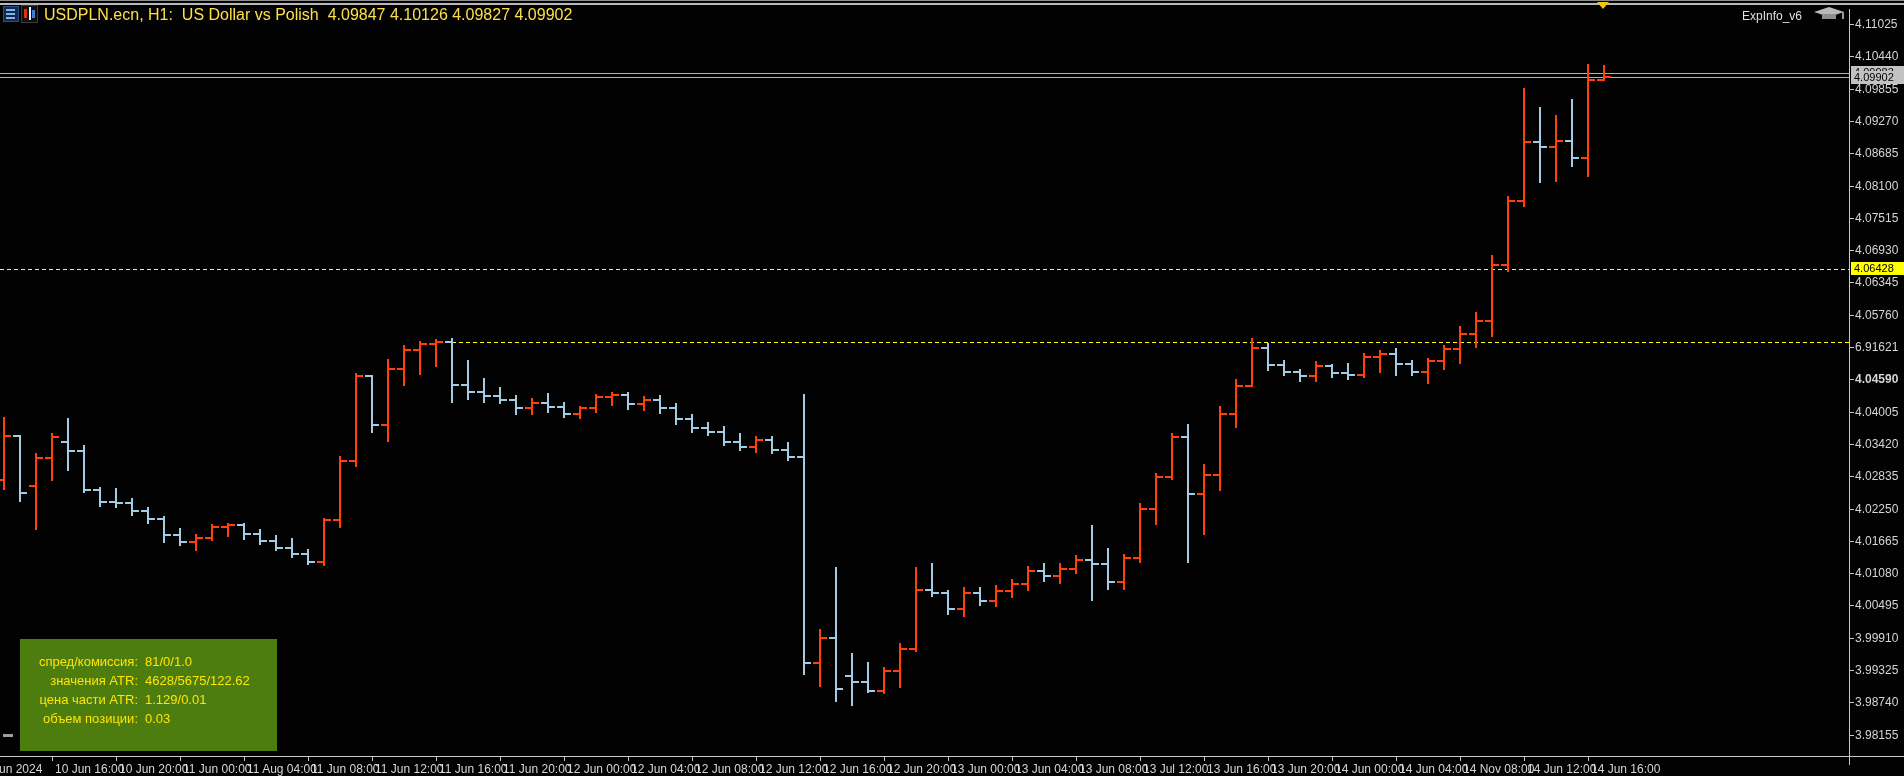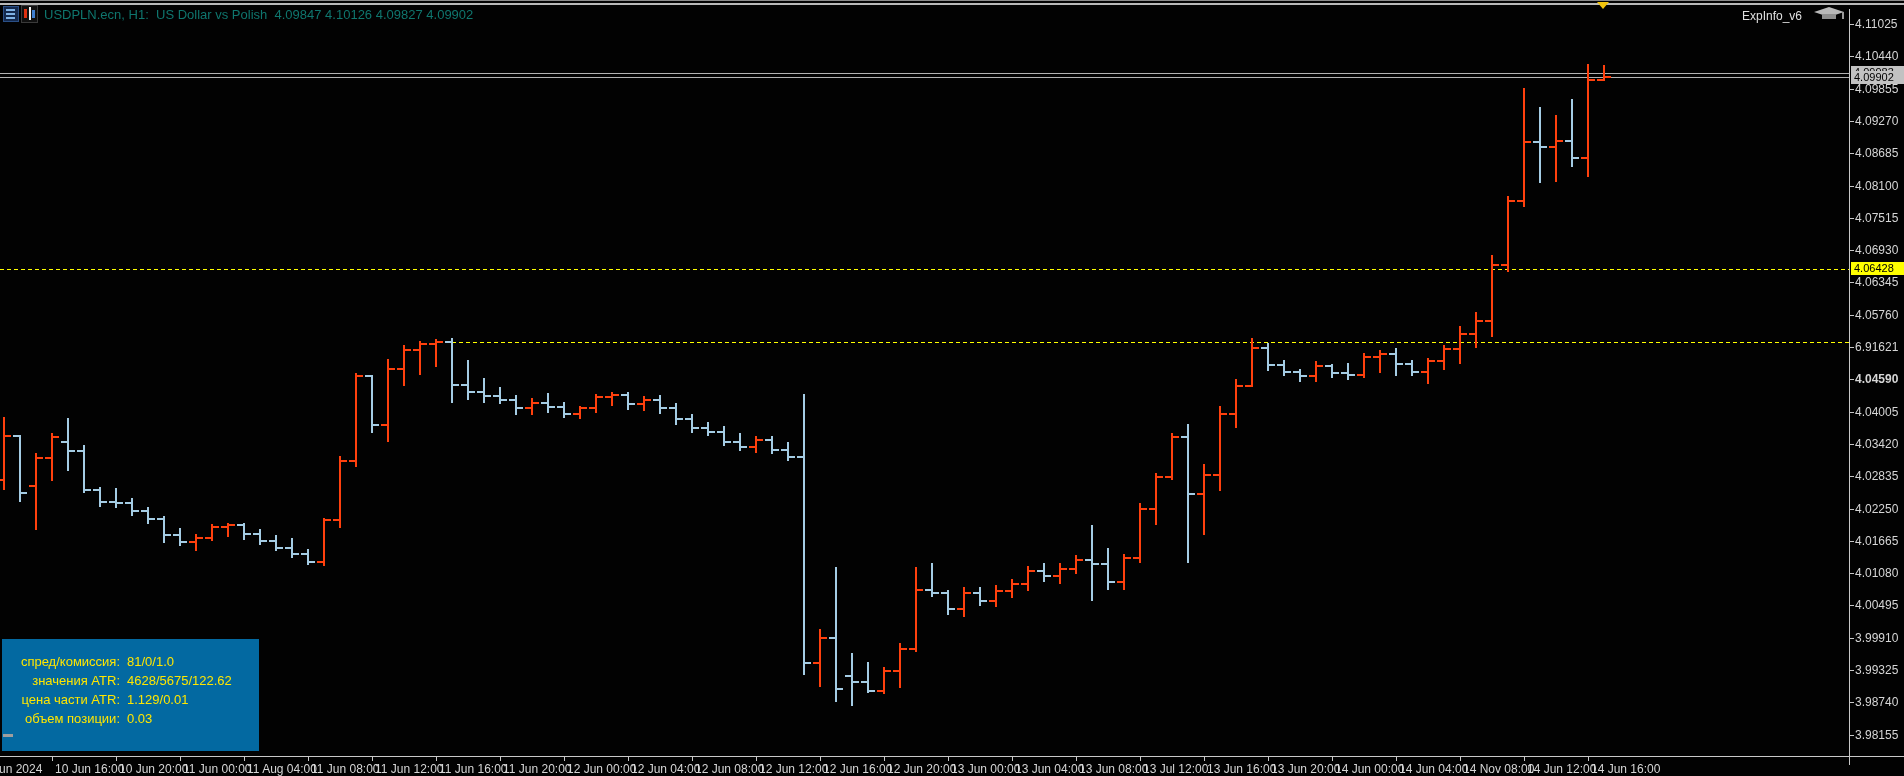--- a/index.html
+++ b/index.html
@@ -1,20 +1,20 @@
 <!DOCTYPE html>
 <html><head>
 <meta charset="utf-8">
 <style>
   html,body{margin:0;padding:0;background:#020202;width:1904px;height:776px;overflow:hidden;
     font-family:"Liberation Sans",sans-serif;}
   #root{position:relative;width:1904px;height:776px;background:#020202;}
   .abs{position:absolute;}
   .axis-text{color:#d6d6d6;font-size:12px;white-space:nowrap;line-height:12px;}
-  .title-text{color:#0f766e;font-size:13px;white-space:nowrap;line-height:15px;}
+  .title-text{color:#fde047;font-size:16px;white-space:nowrap;line-height:15px;}
   .panel-row{display:flex;color:#ffe600;font-size:13px;line-height:19px;white-space:nowrap;}
   .panel-label{width:118px;text-align:right;}
   .panel-value{margin-left:7px;text-align:left;}
   .tick-h{position:absolute;width:5px;height:1px;background:#c8c8c8;}
   .tick-v{position:absolute;width:1px;height:4px;background:#c8c8c8;}
   .price-label-box{position:absolute;left:1851px;width:51px;height:13px;font-size:11px;
     line-height:13px;color:#000;padding-left:3px;}
   .bar-el{position:absolute;}
   .dash-y{position:absolute;height:1px;
     background:repeating-linear-gradient(90deg,#ffff00 0,#ffff00 4px,transparent 4px,transparent 7px);}
@@ -469,21 +469,21 @@
       <div class="tick-v" style="left: 1396px; top: 1px;"></div>
       <div class="abs axis-text" style="left: 1399px; top: 7px;">14 Jun 04:00</div>
       <div class="tick-v" style="left: 1460px; top: 1px;"></div>
       <div class="abs axis-text" style="left: 1463px; top: 7px;">14 Nov 08:00</div>
       <div class="tick-v" style="left: 1524px; top: 1px;"></div>
       <div class="abs axis-text" style="left: 1527px; top: 7px;">14 Jun 12:00</div>
       <div class="tick-v" style="left: 1588px; top: 1px;"></div>
       <div class="abs axis-text" style="left: 1591px; top: 7px;">14 Jun 16:00</div>
     </div>
 
-  <div class="abs" style="left:2px;top:639px;width:257px;height:112px;background:#0369a1;padding-top:13px;box-sizing:border-box;">
+  <div class="abs" style="left:20px;top:639px;width:257px;height:112px;background:#4d7c0f;padding-top:13px;box-sizing:border-box;">
     <div class="panel-row">
       <span class="panel-label">спред/комиссия:</span>
       <span class="panel-value">81/0/1.0</span>
     </div>
     <div class="panel-row">
       <span class="panel-label">значения ATR:</span>
       <span class="panel-value">4628/5675/122.62</span>
     </div>
     <div class="panel-row">
       <span class="panel-label">цена части ATR:</span>

